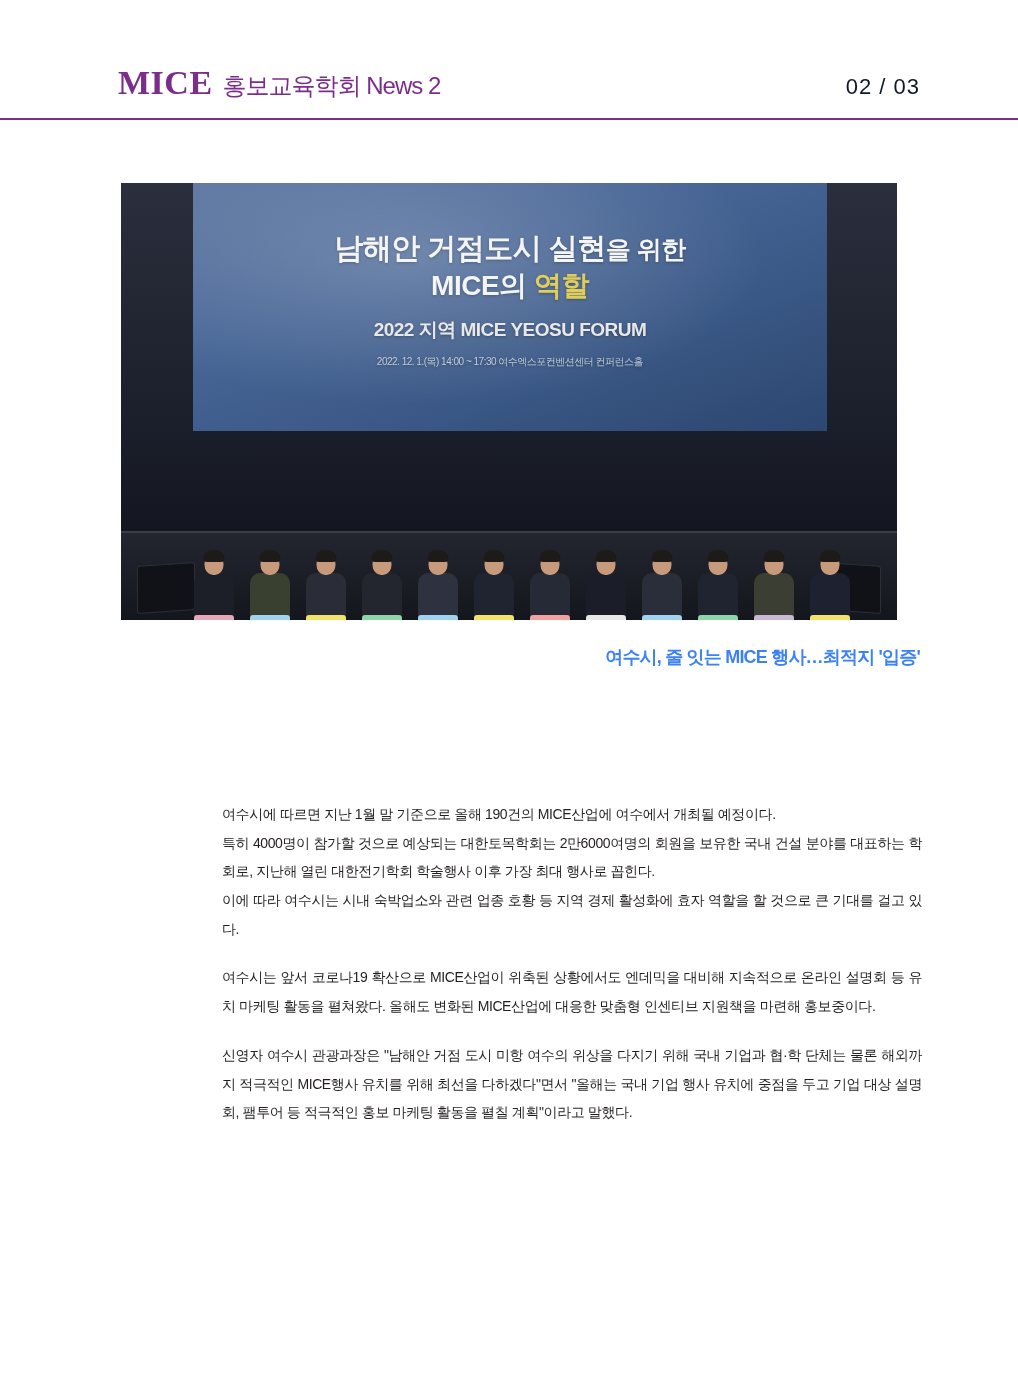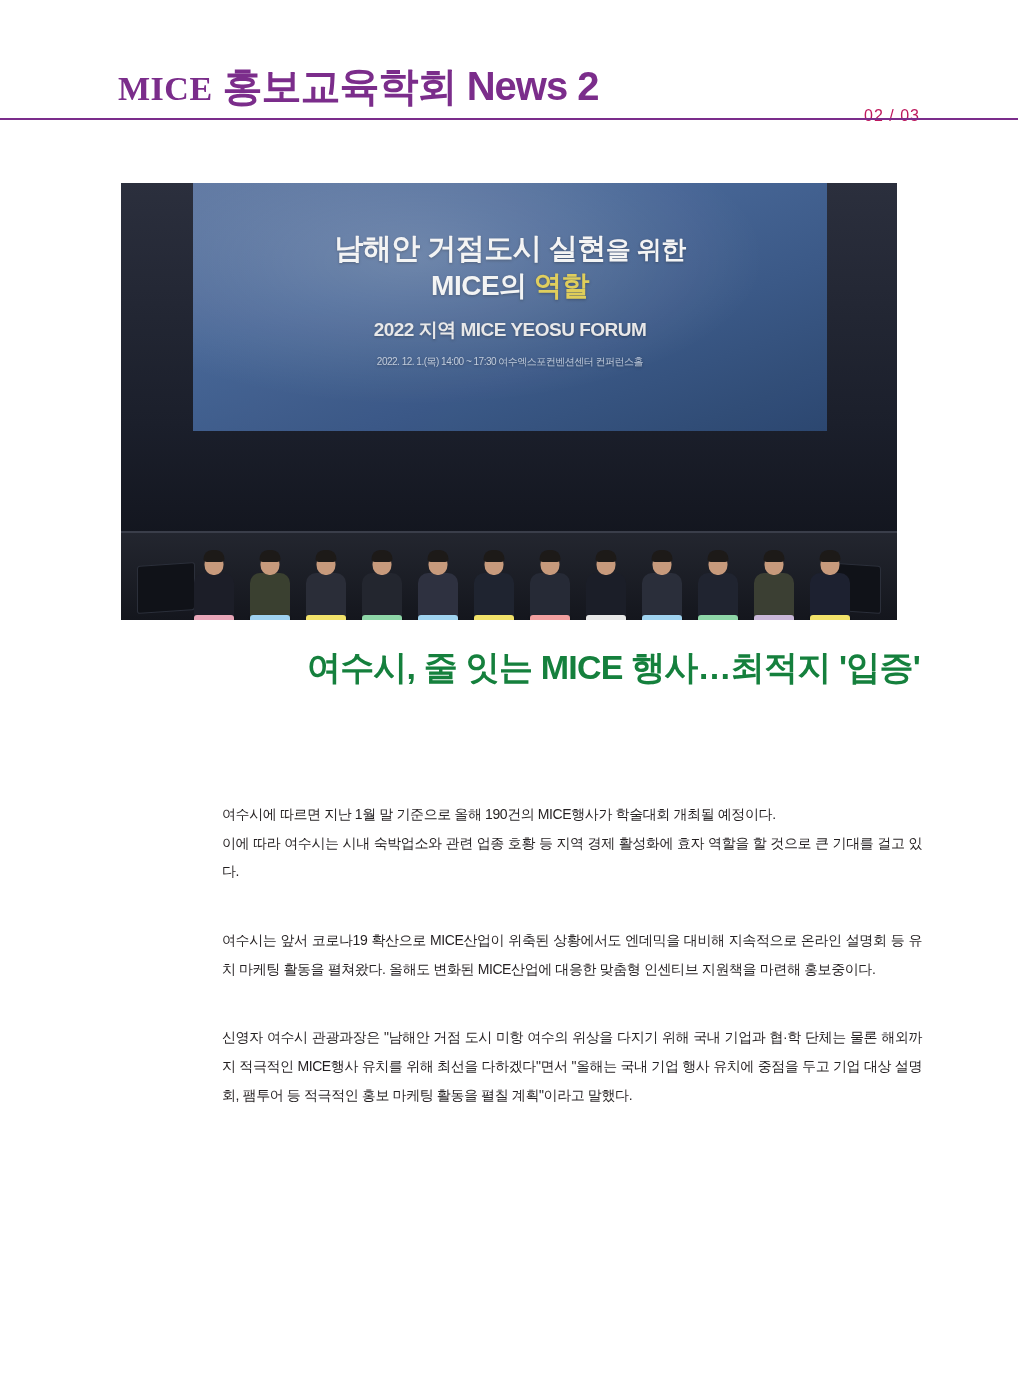--- a/index.html
+++ b/index.html
@@ -43,34 +43,33 @@
   .brand-mice {
     font-family: "Liberation Serif", serif;
     font-weight: bold;
     font-size: 34px;
     letter-spacing: 0.5px;
     color: #7b2d8b;
     line-height: 1;
   }
   .brand-title {
     font-family: "Liberation Sans", sans-serif;
-    font-weight: bold;
-    font-size: 40px;
+    font-weight: normal;
+    font-size: 24px;
     color: #7b2d8b;
     line-height: 1;
     letter-spacing: -1px;
   }
   .page-number {
     position: absolute;
     right: 98px;
     top: 74px;
-    font-size: 16px;
-    color: #be185d;
+    font-size: 22px;
+    color: #0f172a;
     letter-spacing: 1px;
-    margin-top: 33px;
   }
   .header-rule {
     position: absolute;
     left: 0;
     top: 118px;
     width: 1018px;
     height: 2px;
     background: #7b2d8b;
   }
 
@@ -210,23 +209,23 @@
     box-shadow: 0 1px 2px rgba(0,0,0,0.5);
     overflow: hidden;
     white-space: nowrap;
   }
 
   
   .headline {
     position: absolute;
     right: 98px;
     top: 645px;
-    font-size: 34px;
+    font-size: 18px;
     font-weight: bold;
-    color: #15803d;
+    color: #3b82f6;
     letter-spacing: -0.8px;
     white-space: nowrap;
   }
   .lede {
     position: absolute;
     left: 290px;
     top: 706px;
     width: 628px;
     font-size: 12.5px;
     line-height: 2.0;
@@ -242,21 +241,21 @@
     font-size: 14px;
     line-height: 2.05;
     letter-spacing: -0.4px;
     color: #231f20;
   }
   .body-col p {
     margin: 0 0 0 0;
     text-align: justify;
   }
   .body-col p.gap {
-    margin-top: 40px;
+    margin-top: 20px;
   }
 </style>
 </head>
 <body>
 
 <div class="page">
 
   <div class="header">
     <div class="header-inner">
       <span class="brand-mice">MICE</span>
@@ -357,19 +356,20 @@
           <div class="head"></div>
           <div class="hair"></div>
           <div class="card" style="background: rgb(242, 226, 106); color: rgb(176, 58, 91); font-size: 17px;">♥</div>
         </div>
       </div>
   </div>
 
   <div class="headline">여수시, 줄 잇는 MICE 행사…최적지 '입증'</div>
 
   <div class="body-col" id="body-col">
-      <p>여수시에 따르면 지난 1월 말 기준으로 올해 190건의 MICE행사가 학술대회 개최될 예정이다.</p>
+      <p>여수시에 따르면 지난 1월 말 기준으로 올해 190건의 MICE산업에 여수에서 개최될 예정이다.</p>
+      <p>특히 4000명이 참가할 것으로 예상되는 대한토목학회는 2만6000여명의 회원을 보유한 국내 건설 분야를 대표하는 학회로, 지난해 열린 대한전기학회 학술행사 이후 가장 최대 행사로 꼽힌다.</p>
       <p>이에 따라 여수시는 시내 숙박업소와 관련 업종 호황 등 지역 경제 활성화에 효자 역할을 할 것으로 큰 기대를 걸고 있다.</p>
       <p class="gap">여수시는 앞서 코로나19 확산으로 MICE산업이 위축된 상황에서도 엔데믹을 대비해 지속적으로 온라인 설명회 등 유치 마케팅 활동을 펼쳐왔다. 올해도 변화된 MICE산업에 대응한 맞춤형 인센티브 지원책을 마련해 홍보중이다.</p>
       <p class="gap">신영자 여수시 관광과장은 "남해안 거점 도시 미항 여수의 위상을 다지기 위해 국내 기업과 협·학 단체는 물론 해외까지 적극적인 MICE행사 유치를 위해 최선을 다하겠다"면서 "올해는 국내 기업 행사 유치에 중점을 두고 기업 대상 설명회, 팸투어 등 적극적인 홍보 마케팅 활동을 펼칠 계획"이라고 말했다.</p>
     </div>
 
 </div>
 
 </body></html>

